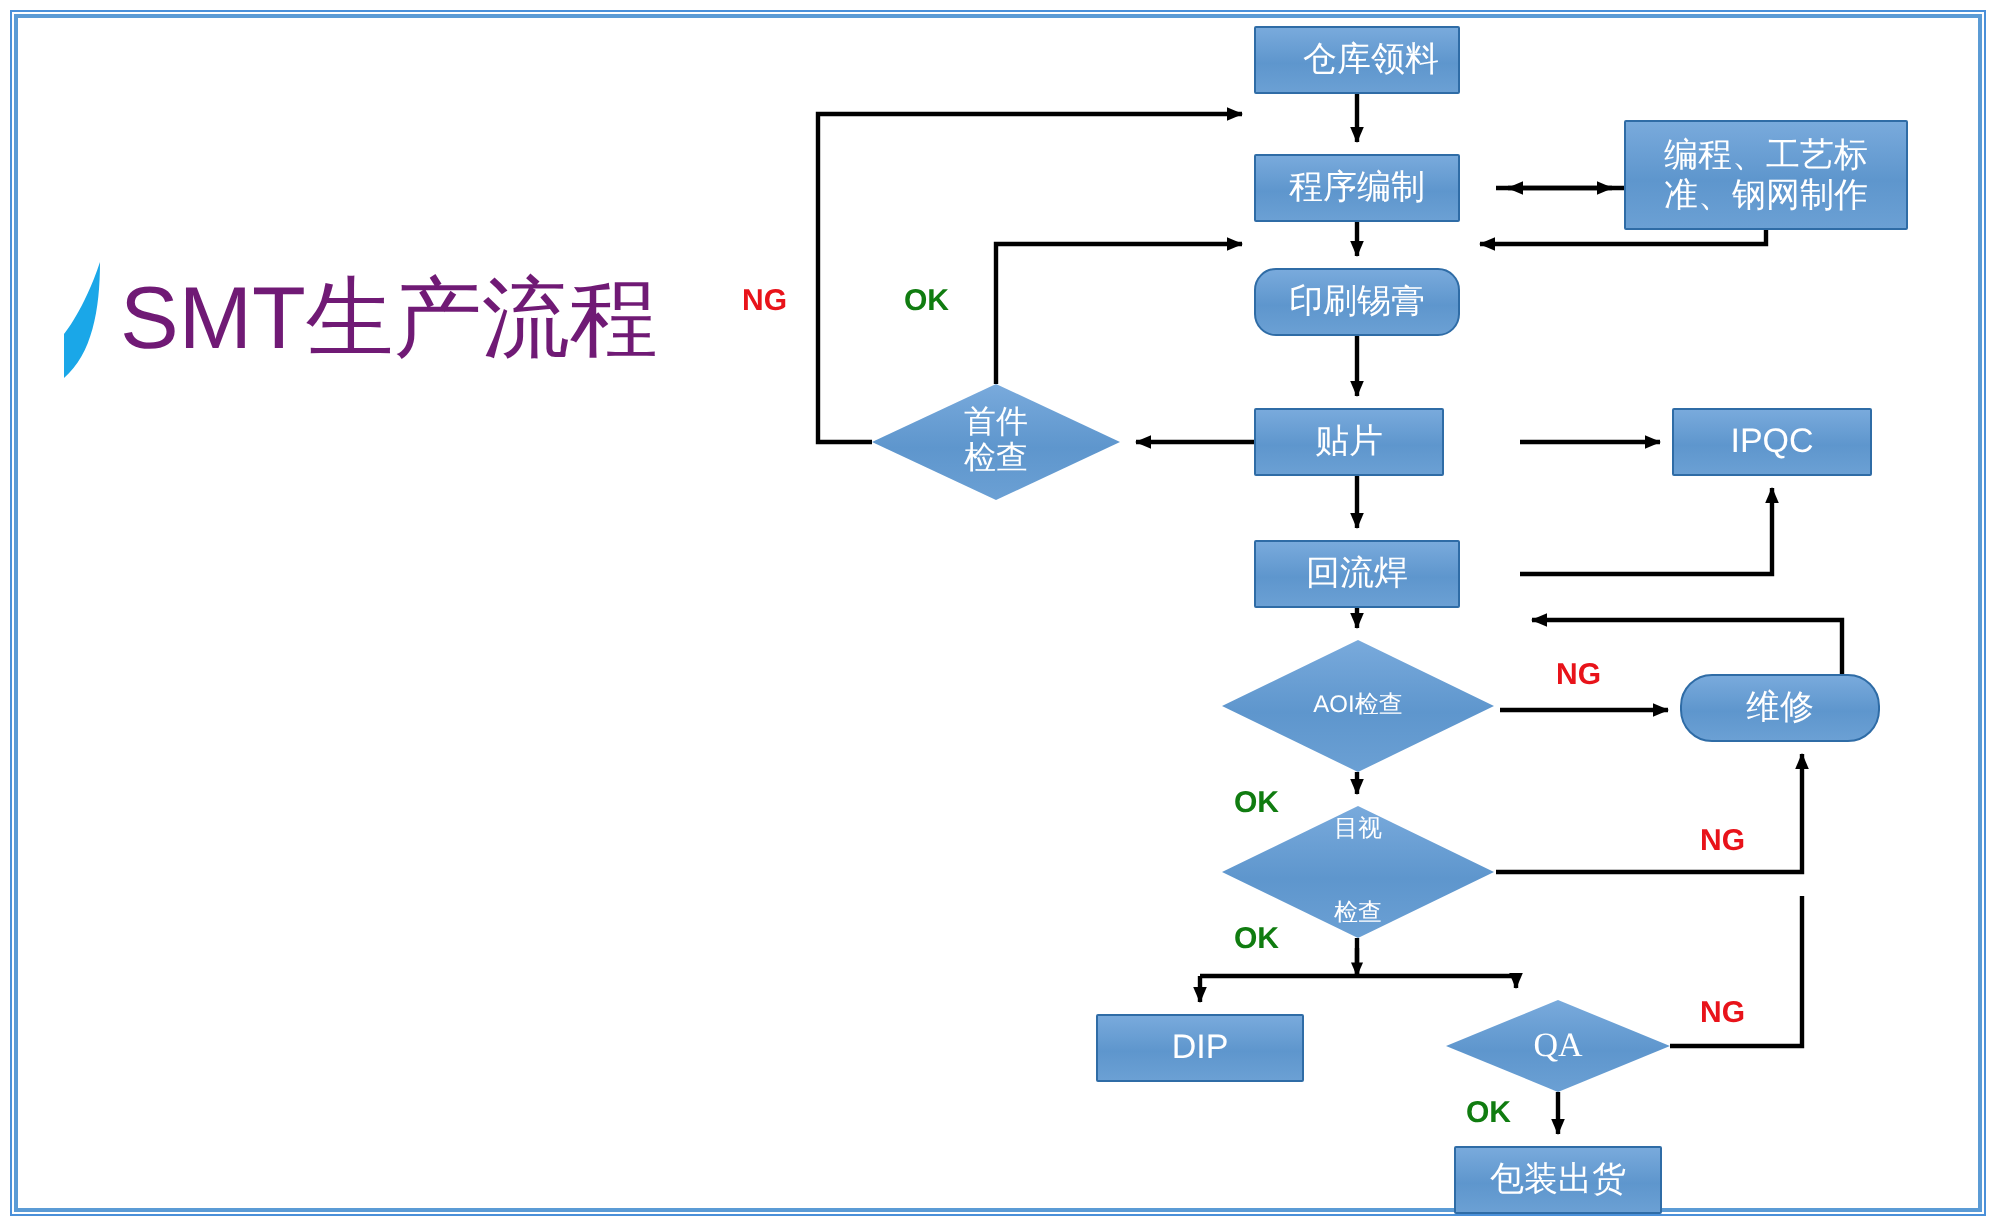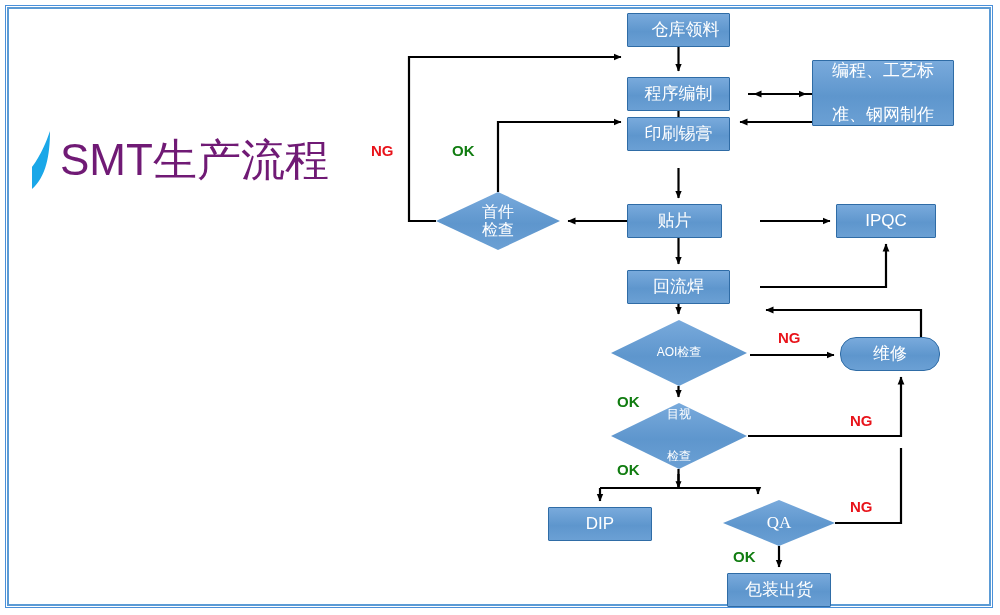--- a/index.html
+++ b/index.html
@@ -173,26 +173,26 @@
   </svg>
 
   <div class="node rect" style="left:627px;top:13px;width:103px;height:34px;padding-left:14px;">
     <span class="dlabel">仓库领料</span>
   </div>
 
   <div class="node rect" style="left:627px;top:77px;width:103px;height:34px;">
     <span class="dlabel">程序编制</span>
   </div>
 
-  <div class="node rect" style="left:812px;top:60px;width:142px;height:66px;flex-direction:column;justify-content:space-between;">
+  <div class="node rect" style="left:812px;top:60px;width:142px;height:55px;flex-direction:column;">
     <span class="dlabel">编程、工艺标</span>
     <span class="dlabel">准、钢网制作</span>
   </div>
 
-  <div class="node rect" style="left:627px;top:117px;width:103px;height:34px;">
+  <div class="node rect" style="left:627px;top:134px;width:103px;height:34px;border-radius:11px;">
     <span class="dlabel">印刷锡膏</span>
   </div>
 
   <div class="node diamond" style="left:436px;top:192px;width:124px;height:58px;flex-direction:column;font-size:16px;">
     <span class="dlabel">首件</span>
     <span class="dlabel">检查</span>
   </div>
 
   <div class="node rect" style="left:627px;top:204px;width:95px;height:34px;">
     <span class="dlabel">贴片</span>

